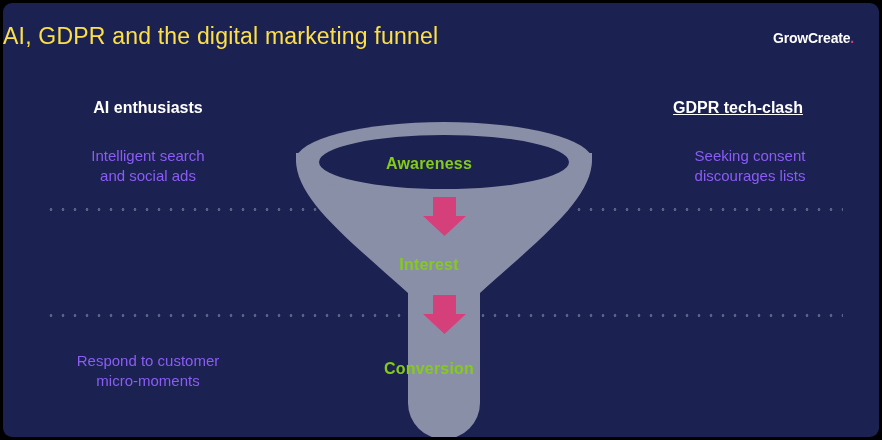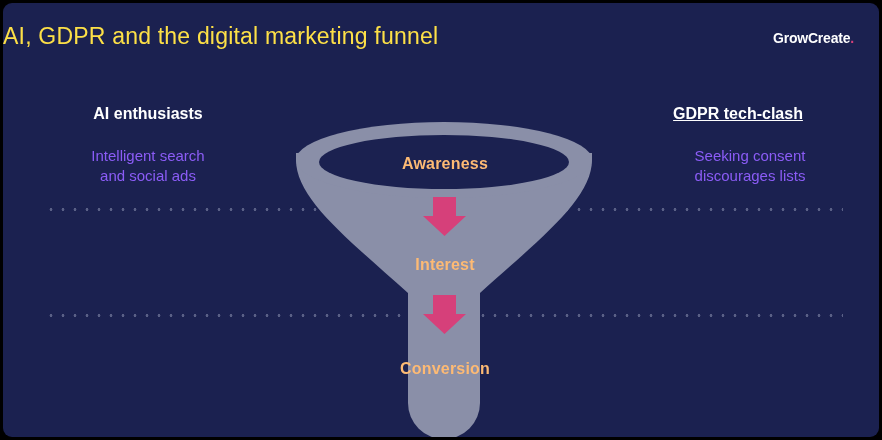--- a/index.html
+++ b/index.html
@@ -44,21 +44,21 @@
     font-weight: bold;
     letter-spacing: -0.2px;
   }
   .logo .dot {
     color: #d6407a;
   }
 
   
   .col-heading {
     position: absolute;
-    top: 102px;
+    top: 96px;
     width: 260px;
     text-align: center;
     color: #ffffff;
     font-size: 16px;
     font-weight: bold;
   }
   .col-heading.left  { left: 15px; }
   .col-heading.right { left: 605px; text-decoration: underline; }
 
   
@@ -94,23 +94,23 @@
   .funnel-wrap {
     position: absolute;
     left: 0;
     top: 0;
     width: 876px;
     height: 434px;
   }
   .stage-label {
     position: absolute;
     width: 300px;
-    left: 292px;
+    left: 276px;
     text-align: center;
-    color: #fdba74;
+    color: #84cc16;
     font-size: 16px;
     font-weight: bold;
     letter-spacing: 0.2px;
   }
   .stage-label.s0 { top: 152px; }
   .stage-label.s1 { top: 253px; }
   .stage-label.s2 { top: 357px; }
 </style>
 </head>
 <body>
@@ -121,20 +121,21 @@
 
   <div class="logo"><span>GrowCreate</span><span class="dot">.</span></div>
 
   <div class="col-heading left">AI enthusiasts</div>
   <div class="col-heading right">GDPR tech-clash</div>
 
   <div class="divider d1"></div>
   <div class="divider d2"></div>
 
   <div class="side-text left row0">Intelligent search<br>and social ads</div>
+  <div class="side-text left row2">Respond to customer<br>micro-moments</div>
 
   <div class="side-text right row0">Seeking consent<br>discourages lists</div>
 
   <div class="funnel-wrap">
     <svg width="876" height="434" viewBox="0 0 876 434">
 
       <path fill="#8a8fa8" d="M 293 157
                C 293 196, 345 236, 405 290
                L 405 400
                a 36 36 0 0 0 72 0

